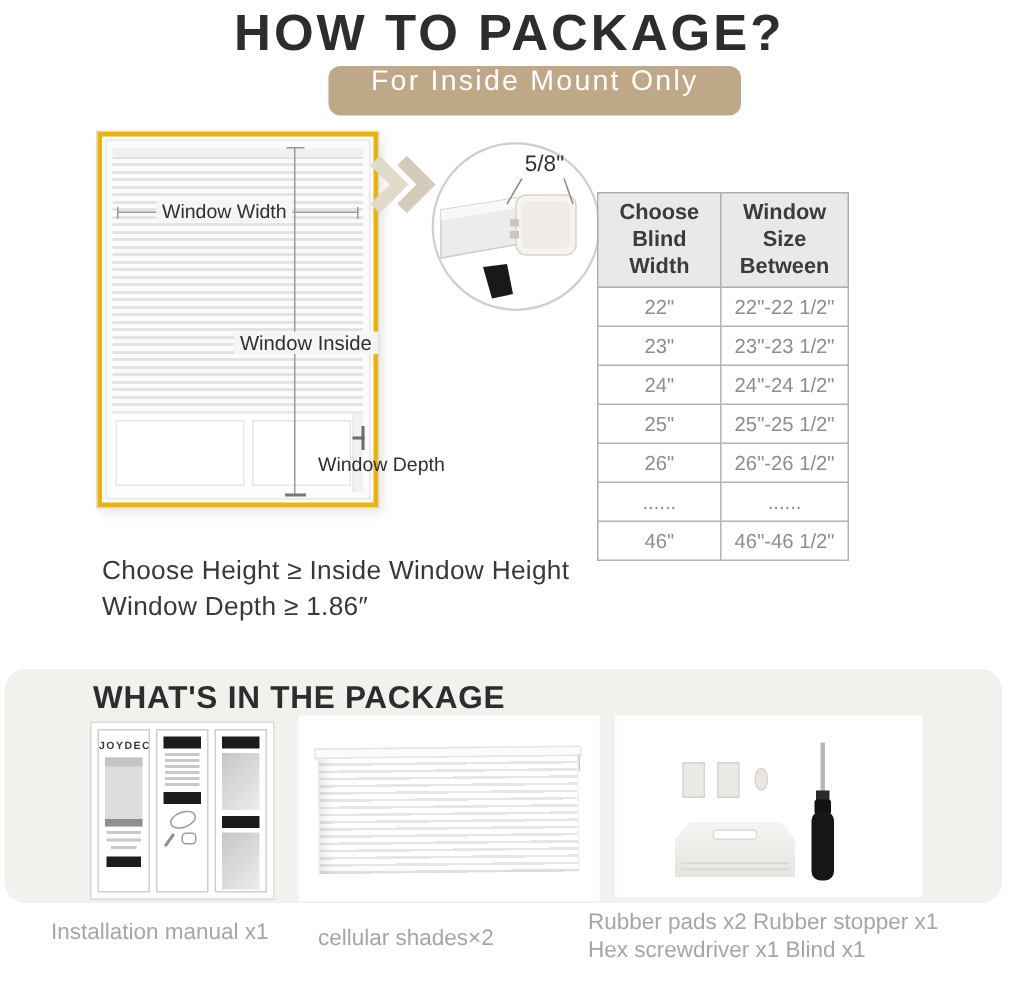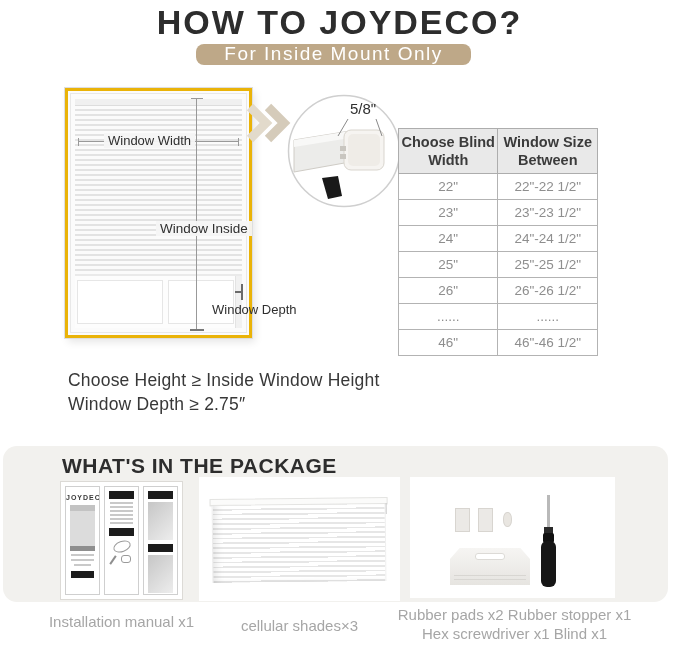--- a/index.html
+++ b/index.html
@@ -2,22 +2,22 @@
 <html><head>
 <meta charset="utf-8">
 <style>
   * { margin:0; padding:0; box-sizing:border-box; }
   body { background:#fff; font-family:"Liberation Sans", sans-serif; }
   .canvas { position:relative; width:679px; height:656px; background:#ffffff; overflow:hidden; }
 
   
   .page-title { position:absolute; top:3px; left:0; width:100%; text-align:center;
     font-size:34px; font-weight:800; letter-spacing:2px; color:#2d2d2d; }
-  .banner { position:absolute; left:196px; top:44px; width:275px; height:21px;
-    background:#bea888; border-radius:8px; display:flex; align-items:flex-end; justify-content:center;
+  .banner { position:absolute; left:219px; top:44px; width:275px; height:33px;
+    background:#bea888; border-radius:8px; display:flex; align-items:flex-start; justify-content:center;
     color:#ffffff; font-size:19px; letter-spacing:1.5px; }
 
   
   .window { position:absolute; left:65px; top:88px; width:187px; height:250px;
     background:#fbfbfb; border:3px solid #eab308;
     box-shadow:0 0 0 1px #dedede, 3px 4px 8px rgba(0,0,0,.10); }
   .window-inner { position:absolute; inset:2px; border:1px solid #e8e8e8; }
   .headrail { position:absolute; left:7px; right:7px; top:8px; height:7px;
     background:#f0f0f0; border-bottom:1px solid #ddd; }
   .pleats { position:absolute; left:7px; right:7px; top:15px; height:168px;
@@ -42,37 +42,37 @@
   .height-label { left:88px; top:130px; font-size:13.5px; }
   .depth-label { left:140px; top:211px; background:transparent; z-index:8; }
   .depth-tick { position:absolute; right:6px; top:193px; width:8px; height:16px;
     border-right:2px solid #6b6b6b; z-index:7; }
   .depth-tick::before { content:""; position:absolute; left:0; top:7px; width:8px; height:2px; background:#6b6b6b; }
 
   .chevrons { position:absolute; left:246px; top:103px; }
   .callout { position:absolute; left:287px; top:94px; }
 
   
-  .size-table { position:absolute; left:398px; top:128px; width:200px; border-collapse:collapse; }
+  .size-table { position:absolute; left:398px; top:128px; width:168px; border-collapse:collapse; }
   .size-table th { width:100px; background:#e9e9e9; border:1px solid #adadad;
     font-size:14.5px; font-weight:700; color:#3b3b3b; padding:4px 2px; line-height:1.25; }
   .size-table td { border:1px solid #b3b3b3; text-align:center; height:26px;
     font-size:13.5px; color:#8e8e8e; }
 
   
   .instructions { position:absolute; left:68px; top:369px; width:480px;
     font-size:17.5px; line-height:1.36; color:#383838; letter-spacing:.2px; }
 
   
   .package-panel { position:absolute; left:3px; top:446px; width:665px; height:156px;
     background:#f2f1ee; border-radius:14px; }
   .package-heading { position:absolute; left:59px; top:8px; font-size:21px;
     font-weight:800; letter-spacing:.5px; color:#2d2d2d; }
   .card { position:absolute; background:#ffffff; }
-  .caption { position:absolute; text-align:center; font-size:15px; color:#a6a6a6; line-height:1.25; }
+  .caption { position:absolute; font-size:15px; color:#a6a6a6; line-height:1.25; }
 
   
   .manual-card { left:57px; top:35px; width:123px; height:119px; border:1px solid #dcdad6;
     display:flex; gap:4px; padding:4px; }
   .m-panel { flex:1; border:1px solid #cfcfcf; background:#fff; overflow:hidden; position:relative; }
   .m-brand { font-size:7px; font-weight:700; letter-spacing:1px; text-align:center; margin-top:7px; color:#3a3a3a; }
   .m-product { margin:4px 4px 3px; height:46px; background:#dcdcdc; border-top:6px solid #c3c3c3; border-bottom:5px solid #8f8f8f; }
   .m-line { height:2px; background:#c9c9c9; margin:3px 5px 0; }
   .m-line.w70 { width:70%; margin-left:15%; } .m-line.w50 { width:50%; margin-left:25%; }
   .m-footer { height:7px; margin:5px 5px 0; background:#1c1c1c; }
@@ -112,21 +112,21 @@
   .sd-shaft { position:absolute; left:9px; top:0; width:3px; height:34px; background:#b9b9b9; }
   .sd-joint { position:absolute; left:6px; top:32px; width:9px; height:8px; background:#2a2a2a; }
   .sd-neck { position:absolute; left:5px; top:38px; width:11px; height:10px; background:#111; border-radius:2px; }
   .sd-body { position:absolute; left:3px; top:46px; width:15px; height:46px; background:#161616; border-radius:6px; }
 </style>
 </head>
 <body>
 
 <div class="canvas">
 
-  <div class="page-title">HOW TO JOYDECO?</div>
+  <div class="page-title">HOW TO PACKAGE?</div>
   <div class="banner">
     <span>For Inside Mount Only</span>
   </div>
 
   <div class="window">
     <div class="window-inner"></div>
     <div class="headrail"></div>
     <div class="pleats"></div>
     <div class="panes">
       <div class="pane pane-left"></div>
@@ -195,21 +195,21 @@
         </tr>
       <tr>
           <td>46"</td>
           <td>46"-46 1/2"</td>
         </tr>
     </tbody>
   </table>
 
   <div class="instructions">
     <div>Choose Height ≥ Inside Window Height</div>
-    <div>Window Depth ≥ 2.75″</div>
+    <div>Window Depth ≥ 1.86″</div>
   </div>
 
   <div class="package-panel">
     <div class="package-heading">WHAT'S IN THE PACKAGE</div>
 
     <div class="card manual-card">
       <div class="m-panel">
         <div class="m-brand">JOYDECO</div>
         <div class="m-product"></div>
         <div class="m-line"></div>
@@ -259,20 +259,20 @@
       </div>
       <div class="screwdriver">
         <div class="sd-shaft"></div>
         <div class="sd-joint"></div>
         <div class="sd-neck"></div>
         <div class="sd-body"></div>
       </div>
     </div>
 
     <div class="caption" style="left:31px; top:167px; width:175px;">Installation manual x1</div>
-    <div class="caption" style="left:209px; top:171px; width:175px;">cellular shades×3</div>
+    <div class="caption" style="left:209px; top:171px; width:175px;">cellular shades×2</div>
     <div class="caption" style="left:389px; top:160px; width:245px;">
       <div>Rubber pads x2 Rubber stopper x1</div>
       <div>Hex screwdriver x1 Blind x1</div>
     </div>
   </div>
 
 </div>
 
 </body></html>

